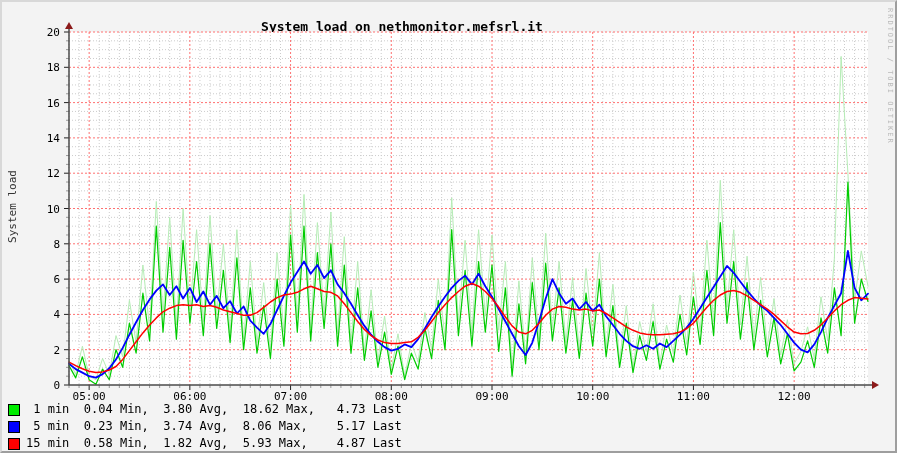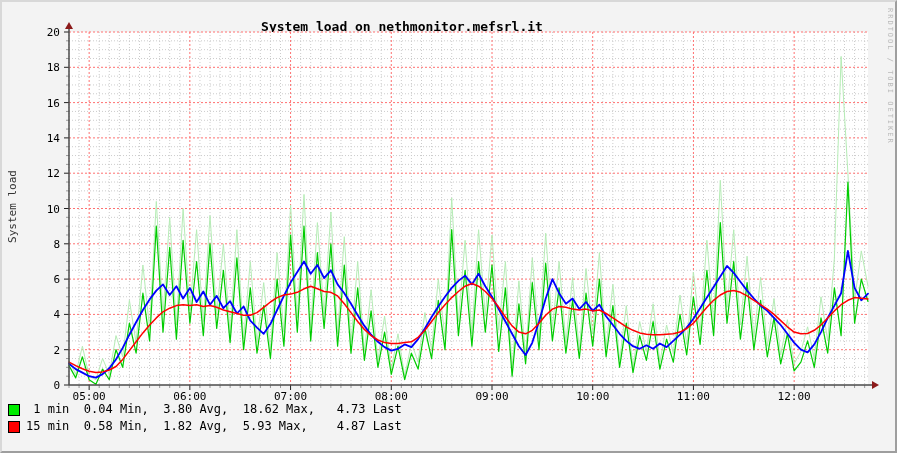--- a/index.html
+++ b/index.html
@@ -323,17 +323,21 @@
       <line x1="67" y1="383" x2="870" y2="383" stroke="#4a4a4a" stroke-width="1.5"></line>
       <polygon points="63,27 71,27 67,20" fill="#8b1a1a"></polygon>
       <polygon points="870,379 870,387 877,383" fill="#8b1a1a"></polygon>
     </svg>
   <div class="legend">
       <div class="lrow">
         <span class="sw" style="background: rgb(0, 238, 0);"></span>
         <span class="ltext"> 1 min  0.04 Min,  3.80 Avg,  18.62 Max,   4.73 Last</span>
       </div>
       <div class="lrow">
+        <span class="sw" style="background: rgb(0, 0, 255);"></span>
+        <span class="ltext"> 5 min  0.23 Min,  3.74 Avg,  8.06 Max,    5.17 Last</span>
+      </div>
+      <div class="lrow">
         <span class="sw" style="background: rgb(255, 0, 0);"></span>
         <span class="ltext">15 min  0.58 Min,  1.82 Avg,  5.93 Max,    4.87 Last</span>
       </div>
     </div>
 </div>
 
 </body></html>

